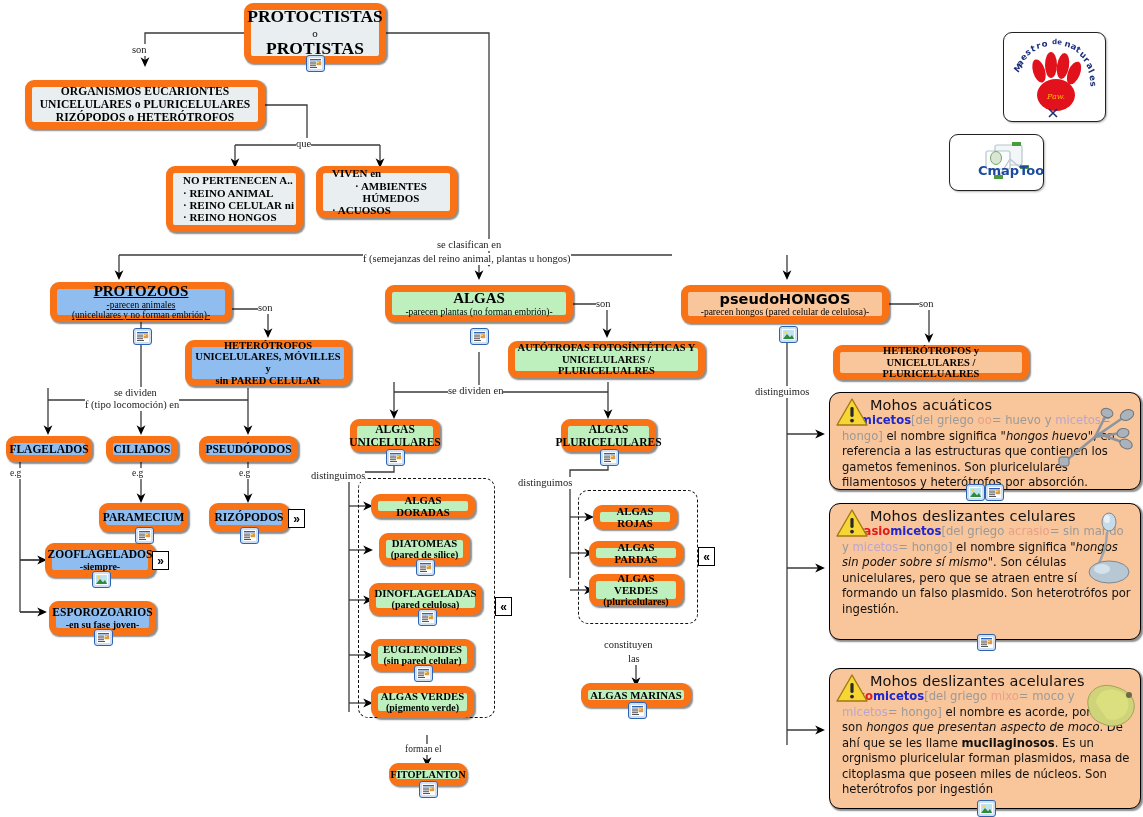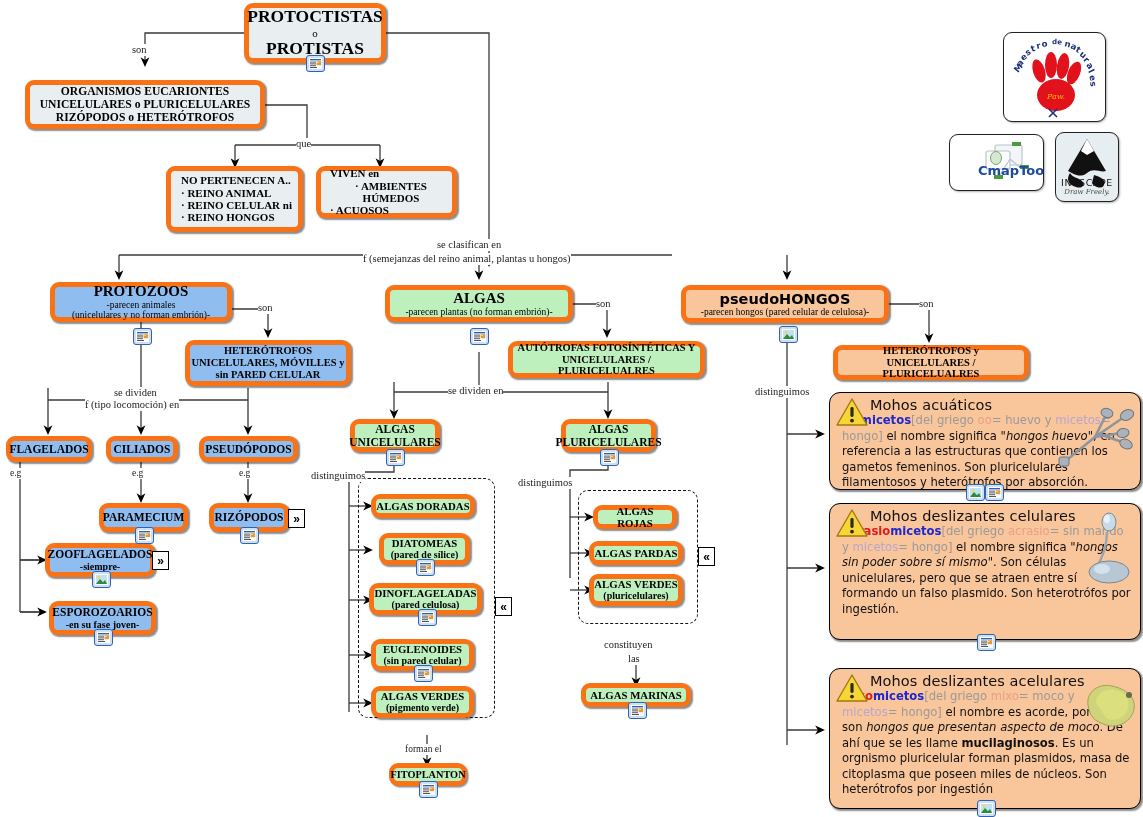--- a/index.html
+++ b/index.html
@@ -7,21 +7,21 @@
     font-family:"Liberation Serif", serif;
     width:1143px;height:817px;position:relative;overflow:hidden;
   }
   #canvas{position:absolute;left:0;top:0;width:1143px;height:817px;}
   svg#wires{position:absolute;left:0;top:0;width:1143px;height:817px;pointer-events:none;}
 
   
   .node{
     position:absolute;
     box-sizing:border-box;
-    border:5px solid #f97316;
+    border:7px solid #f97316;
     border-radius:9px;
     display:flex;flex-direction:column;align-items:center;justify-content:center;
     text-align:center;
     font-family:"Liberation Serif", serif;
     color:#000;
     box-shadow:1.5px 1.5px 1.5px rgba(0,0,0,.45);
     z-index:3;
   }
   .node .t1{font-weight:bold;line-height:1.12;}
   .node .t2{line-height:1.12;}
@@ -216,21 +216,21 @@
     <div class="t1" style="font-size:11px;">· REINO CELULAR ni</div>
     <div class="t1" style="font-size:11px;">· REINO HONGOS</div>
   </div>
 
   <div class="node n-grey" style="left:316px;top:166px;width:141px;height:52px;align-items:flex-start;padding-left:9px;">
     <div class="t1" style="font-size:11px;">VIVEN en</div>
     <div class="t1" style="font-size:11px;">· AMBIENTES HÚMEDOS</div>
     <div class="t1" style="font-size:11px;">· ACUOSOS</div>
   </div>
 
-  <div class="node n-blue" style="left:50px;top:282px;width:182px;height:40px;">
+  <div class="node n-blue" style="left:50px;top:282px;width:182px;height:40px;text-decoration:underline;">
     <div class="t1" style="font-size:15px;">PROTOZOOS</div>
     <div class="t2" style="font-size:9.5px;">-parecen animales</div>
     <div class="t2" style="font-size:9.5px;">(unicelulares y no forman embrión)-</div>
   </div>
   <div class="ico" style="left:133px;top:328px;">
     <svg width="13" height="11" viewBox="0 0 13 11">
         <rect width="13" height="11" fill="#fff"></rect>
         <rect x="1" y="1" width="11" height="1.4" fill="#2d63b0"></rect>
         <rect x="1" y="3.6" width="6" height="1" fill="#555"></rect>
         <rect x="1" y="5.4" width="6" height="1" fill="#555"></rect>
@@ -668,24 +668,14 @@
         <path d="M60,24 L72,34 M60,24 L50,40"></path>
       </g>
       <ellipse cx="46" cy="23" rx="5.5" ry="6.5" fill="#d9e7d2" stroke="#7aa86a" stroke-width="1"></ellipse>
       <rect x="62" y="7" width="9" height="4" fill="#4a9b3c"></rect>
       <rect x="70" y="30" width="9" height="4" fill="#4a9b3c"></rect>
       <rect x="44" y="40" width="9" height="4" fill="#4a9b3c"></rect>
     </svg>
     <div class="logo-label" style="left:0;top:28px;color:#1b4aa0;font-size:13px;font-weight:bold;text-align:left;padding-left:8px;margin-left:20px;">CmapTools</div>
   </div>
 
-  <div class="logo" style="left:1055px;top:132px;width:62px;height:68px;background:#e7eef2;">
-    <svg viewBox="0 0 62 68" width="62" height="68">
-      <path d="M31,6 L50,38 C44,40 38,34 31,40 C24,46 16,40 12,38 Z" fill="#111"></path>
-      <path d="M31,6 L38,18 L31,22 L25,18 Z" fill="#fff"></path>
-      <path d="M14,40 C18,46 22,44 26,48 C30,52 26,56 20,54 C12,52 10,46 14,40 Z" fill="#111"></path>
-      <path d="M38,42 C44,44 50,46 48,52 C46,57 38,54 36,50 Z" fill="#111"></path>
-    </svg>
-    <div class="logo-label" style="left:0;top:44px;font-size:9.5px;letter-spacing:.6px;color:#111;">INKSCAPE</div>
-    <div class="logo-label" style="left:0;top:55px;font-size:7px;color:#444;font-style:italic;font-family:'DejaVu Serif',serif;">Draw Freely.</div>
-  </div>
 
 </div>
 
 </body></html>

